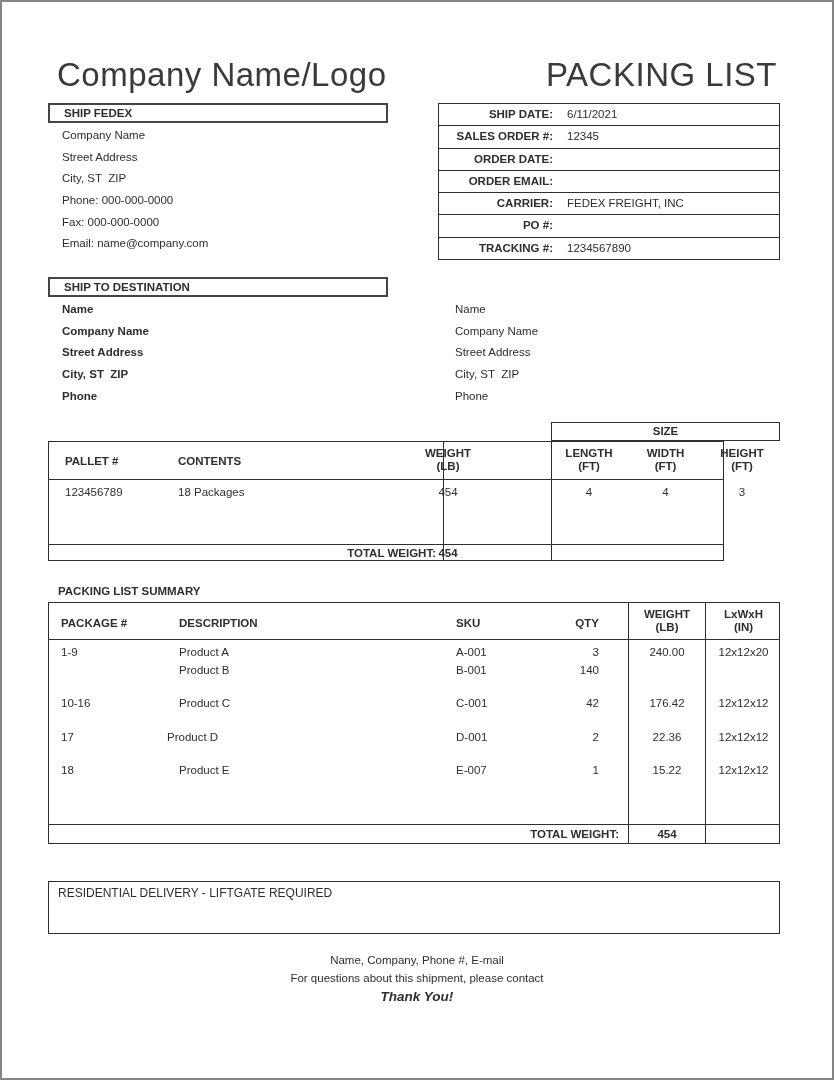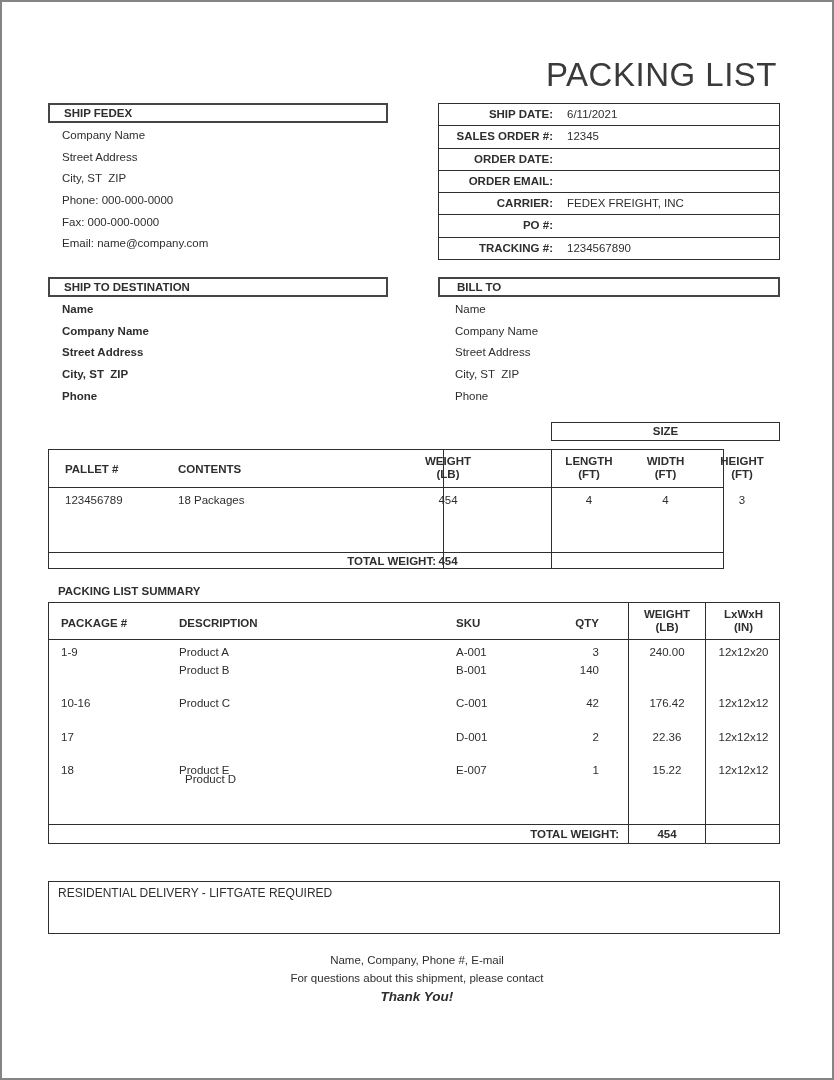--- a/index.html
+++ b/index.html
@@ -53,20 +53,21 @@
   
   .footer{position:absolute;left:0;top:951px;width:834px;text-align:center;}
   .footer .f1{line-height:18px;}
   .footer .f3{font-weight:bold;font-style:italic;font-size:13.5px;line-height:20px;}
 </style>
 </head>
 <body>
 
 <div class="page">
 
+  <div class="title company">Company Name/Logo</div>
   <div class="title doc">PACKING LIST</div>
 
   <div class="hdrbox" style="left:48px;top:103px;width:340px;">SHIP FEDEX</div>
   <div class="lines" style="left:62px;top:125px;">
     <div>Company Name</div>
     <div>Street Address</div>
     <div>City, ST  ZIP</div>
     <div>Phone: 000-000-0000</div>
     <div>Fax: 000-000-0000</div>
     <div>Email: name@company.com</div>
@@ -105,32 +106,31 @@
 
   <div class="hdrbox" style="left:48px;top:277px;width:340px;">SHIP TO DESTINATION</div>
   <div class="lines bold" style="left:62px;top:299px;">
     <div>Name</div>
     <div>Company Name</div>
     <div>Street Address</div>
     <div>City, ST  ZIP</div>
     <div>Phone</div>
   </div>
 
-  <div class="hdrbox" style="left:438px;top:277px;width:342px;padding-left:17px;">BILL TO</div>
   <div class="lines" style="left:455px;top:299px;">
     <div>Name</div>
     <div>Company Name</div>
     <div>Street Address</div>
     <div>City, ST  ZIP</div>
     <div>Phone</div>
   </div>
 
   <div class="abs" style="left:48px;top:422px;width:732px;height:139px;">
     <div class="box c" style="left:503px;top:0;width:229px;height:19px;text-align:center;font-weight:bold;line-height:16px;">SIZE</div>
-    <div class="box" style="left:0;top:27px;width:676px;height:120px;">
+    <div class="box" style="left:0;top:19px;width:676px;height:120px;">
       <div class="vline" style="left:393.5px;"></div>
       <div class="vline" style="left:501.5px;"></div>
       <div class="hline" style="top:36.5px;"></div>
       <div class="hline" style="top:101.5px;"></div>
 
       <div class="cell b" style="left:16px;top:12px;">PALLET #</div>
       <div class="cell b" style="left:129px;top:12px;">CONTENTS</div>
       <div class="h2l abs" style="left:345px;top:5px;width:108px;">
           <div>WEIGHT</div>
           <div>(LB)</div>
@@ -199,21 +199,21 @@
     <div>
       <div class="cell" style="left:12px;top:93px;">10-16</div>
       <div class="cell" style="left:130px;top:93px;">Product C</div>
       <div class="cell" style="left:407px;top:93px;">C-001</div>
       <div class="cell r" style="left:470px;top:93px;width:80px;">42</div>
       <div class="cell c" style="left:580px;top:93px;width:76px;">176.42</div>
       <div class="cell c" style="left:657px;top:93px;width:75px;">12x12x12</div>
     </div>
     <div>
       <div class="cell" style="left:12px;top:127px;">17</div>
-      <div class="cell" style="left:136px;top:127px;margin-top:42px;">Product D</div>
+      <div class="cell" style="left:118px;top:127px;">Product D</div>
       <div class="cell" style="left:407px;top:127px;">D-001</div>
       <div class="cell r" style="left:470px;top:127px;width:80px;">2</div>
       <div class="cell c" style="left:580px;top:127px;width:76px;">22.36</div>
       <div class="cell c" style="left:657px;top:127px;width:75px;">12x12x12</div>
     </div>
     <div>
       <div class="cell" style="left:12px;top:160px;">18</div>
       <div class="cell" style="left:130px;top:160px;">Product E</div>
       <div class="cell" style="left:407px;top:160px;">E-007</div>
       <div class="cell r" style="left:470px;top:160px;width:80px;">1</div>

